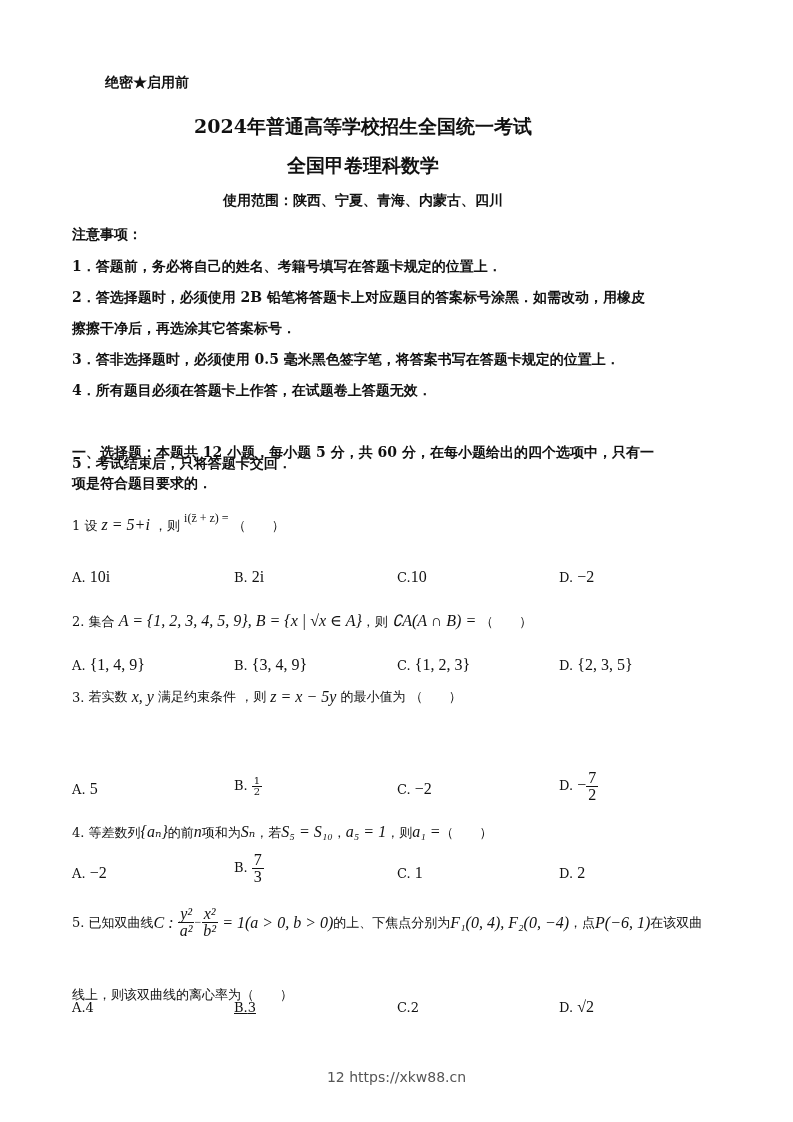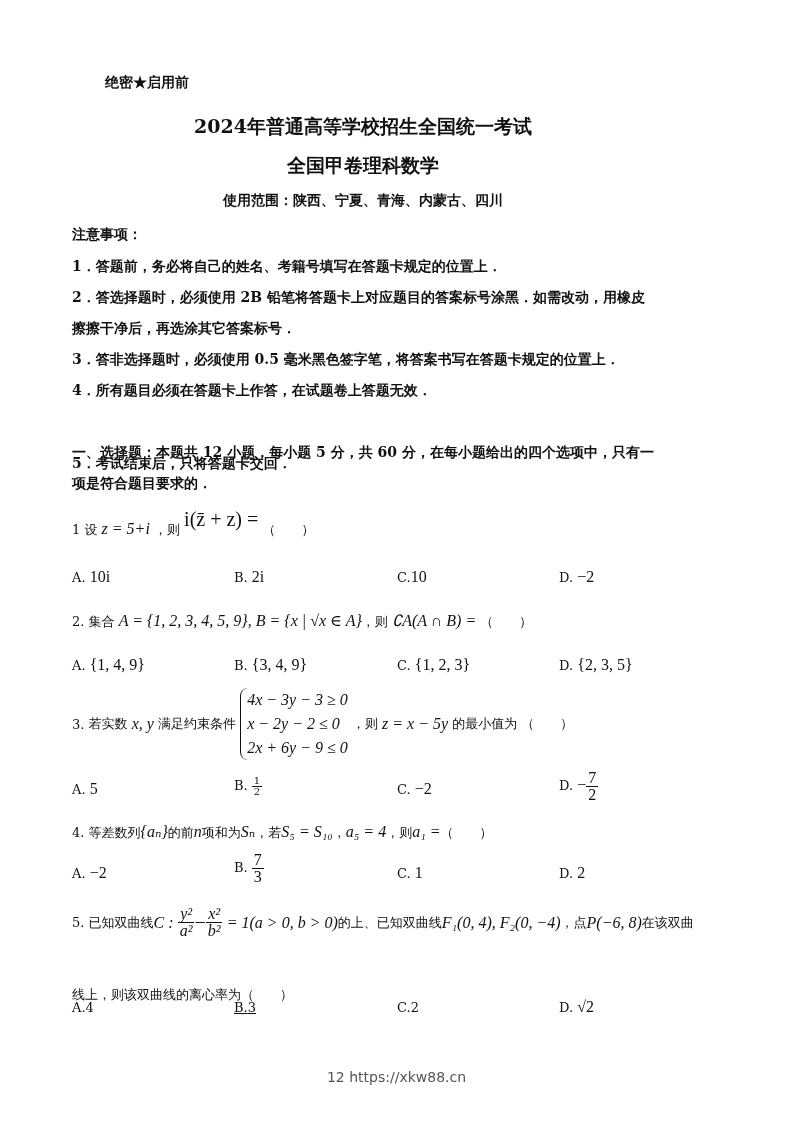--- a/index.html
+++ b/index.html
@@ -7,21 +7,21 @@
          font-family: "DejaVu Serif", "Liberation Serif", serif; color: #111; }
   .abs { position: absolute; white-space: nowrap; }
   .secret { left: 72px; top: 74px; font-size: 14px; font-weight: bold; margin-left: 33px; }
   .title { left: 8px; width: 646px; text-align: center; font-weight: bold; margin-left: 32px; }
   .t1 { top: 114px; font-size: 19px; }
   .t2 { top: 153px; font-size: 19px; }
   .scope { top: 192px; font-size: 14px; }
   .notice { left: 72px; font-size: 14px; font-weight: bold; }
   .q { left: 72px; font-size: 13px; }
   .m { font-family: "Liberation Serif", "DejaVu Serif", serif; font-style: italic; font-size: 16px; }
-  .mr { font-family: "Liberation Serif", "DejaVu Serif", serif; font-size: 20px; }
+  .mr { font-family: "Liberation Serif", "DejaVu Serif", serif; font-size: 12px; }
   .opt { font-size: 13px; }
   .optv { font-family: "Liberation Serif", serif; font-size: 16px; }
   .frac { display: inline-flex; flex-direction: column; align-items: center; vertical-align: middle; line-height: 1; }
   .frac .num { border-bottom: 1px solid #111; padding: 0 2px; }
   .frac .den { padding: 0 2px; }
   .sys { display: inline-block; vertical-align: middle; border-left: 1.5px solid #111; border-radius: 8px 0 0 8px; padding-left: 6px; line-height: 24px; }
   .footer { left: 0; width: 793px; top: 1069px; text-align: center; font-family: "DejaVu Sans", sans-serif; font-size: 14px; color: #555; }
 </style>
 </head>
 <body>
@@ -67,64 +67,59 @@
   <div class="abs opt" style="left:72px;top:656px;"><span>A.</span> <span class="optv">{1, 4, 9}</span></div>
   <div class="abs opt" style="left:234px;top:656px;"><span>B.</span> <span class="optv">{3, 4, 9}</span></div>
   <div class="abs opt" style="left:397px;top:656px;"><span>C.</span> <span class="optv">{1, 2, 3}</span></div>
   <div class="abs opt" style="left:559px;top:656px;"><span>D.</span> <span class="optv">{2, 3, 5}</span></div>
 
   <div class="abs q" style="top:688px;">
     <span style="vertical-align:middle;">3.</span>
     <span style="vertical-align:middle;font-family:Liberation Serif, serif;">若实数</span>
     <span style="vertical-align:middle;" class="m">x, y</span>
     <span style="vertical-align:middle;">满足约束条件</span>
-    <span class="sys m">
-      <div>4x − 3y − 3 ≥ 0</div>
-      <div>x − 2y − 2 ≤ 0</div>
-      <div>2x + 6y − 9 ≤ 0</div>
-    </span>
     <span style="vertical-align:middle;">，则</span>
     <span style="vertical-align:middle;" class="m">z = x − 5y</span>
     <span style="vertical-align:middle;">的最小值为</span>
     <span style="vertical-align:middle;">（　　）</span>
   </div>
   <div class="abs opt" style="left:72px;top:780px;"><span>A.</span> <span class="optv">5</span></div>
   <div class="abs opt" style="left:234px;top:776px;"><span>B.</span> <span class="frac" style="font-size:10px;">
         <span class="num">1</span>
         <span class="den">2</span>
       </span></div>
   <div class="abs opt" style="left:397px;top:780px;"><span>C.</span> <span class="optv">−2</span></div>
   <div class="abs opt" style="left:559px;top:770px;"><span>D.</span> <span class="optv">−</span><span class="frac optv">
         <span class="num">7</span>
         <span class="den">2</span>
       </span></div>
 
   <div class="abs q" style="top:822px;">
     <span>4.</span>
-    <span>等差数列</span><span class="m">{aₙ}</span><span>的前</span><span class="m">n</span><span>项和为</span><span class="m">Sₙ</span><span>，若</span><span class="m">S₅ = S₁₀</span><span>，</span><span class="m">a₅ = 4</span><span>，则</span><span class="m">a₁ =</span><span>（　　）</span>
+    <span>等差数列</span><span class="m">{aₙ}</span><span>的前</span><span class="m">n</span><span>项和为</span><span class="m">Sₙ</span><span>，若</span><span class="m">S₅ = S₁₀</span><span>，</span><span class="m">a₅ = 1</span><span>，则</span><span class="m">a₁ =</span><span>（　　）</span>
   </div>
   <div class="abs opt" style="left:72px;top:864px;"><span>A.</span> <span class="optv">−2</span></div>
   <div class="abs opt" style="left:234px;top:852px;"><span>B.</span> <span class="frac optv">
         <span class="num">7</span>
         <span class="den">3</span>
       </span></div>
   <div class="abs opt" style="left:397px;top:864px;text-align:center;"><span>C.</span> <span class="optv">1</span></div>
   <div class="abs opt" style="left:559px;top:864px;"><span>D.</span> <span class="optv">2</span></div>
 
   <div class="abs q" style="top:906px;">
     <span style="vertical-align:middle;">5.</span>
     <span style="vertical-align:middle;">已知双曲线</span><span style="vertical-align:middle;" class="m">C :</span>
     <span class="frac m">
         <span class="num">y²</span>
         <span class="den">a²</span>
       </span><span class="mr" style="vertical-align:middle;">−</span><span class="frac m">
         <span class="num">x²</span>
         <span class="den">b²</span>
       </span>
-    <span style="vertical-align:middle;" class="m">= 1(a &gt; 0, b &gt; 0)</span><span style="vertical-align:middle;">的上、已知双曲线</span><span style="vertical-align:middle;" class="m">F₁(0, 4), F₂(0, −4)</span><span style="vertical-align:middle;">，点</span><span style="vertical-align:middle;" class="m">P(−6, 8)</span><span style="vertical-align:middle;">在该双曲</span>
+    <span style="vertical-align:middle;" class="m">= 1(a &gt; 0, b &gt; 0)</span><span style="vertical-align:middle;">的上、下焦点分别为</span><span style="vertical-align:middle;" class="m">F₁(0, 4), F₂(0, −4)</span><span style="vertical-align:middle;">，点</span><span style="vertical-align:middle;" class="m">P(−6, 1)</span><span style="vertical-align:middle;">在该双曲</span>
   </div>
   <div class="abs q" style="top:963px;margin-top:23px;">线上，则该双曲线的离心率为（　　）</div>
   <div class="abs opt" style="left:72px;top:1000px;"><span>A.</span><span>4</span></div>
   <div class="abs opt" style="left:234px;top:1000px;text-decoration:underline;"><span>B.</span><span>3</span></div>
   <div class="abs opt" style="left:397px;top:1000px;"><span>C.</span><span>2</span></div>
   <div class="abs opt" style="left:559px;top:998px;"><span>D.</span> <span class="optv">√2</span></div>
 
   <div class="abs footer">
     <span>12 https://xkw88.cn</span>
   </div>

